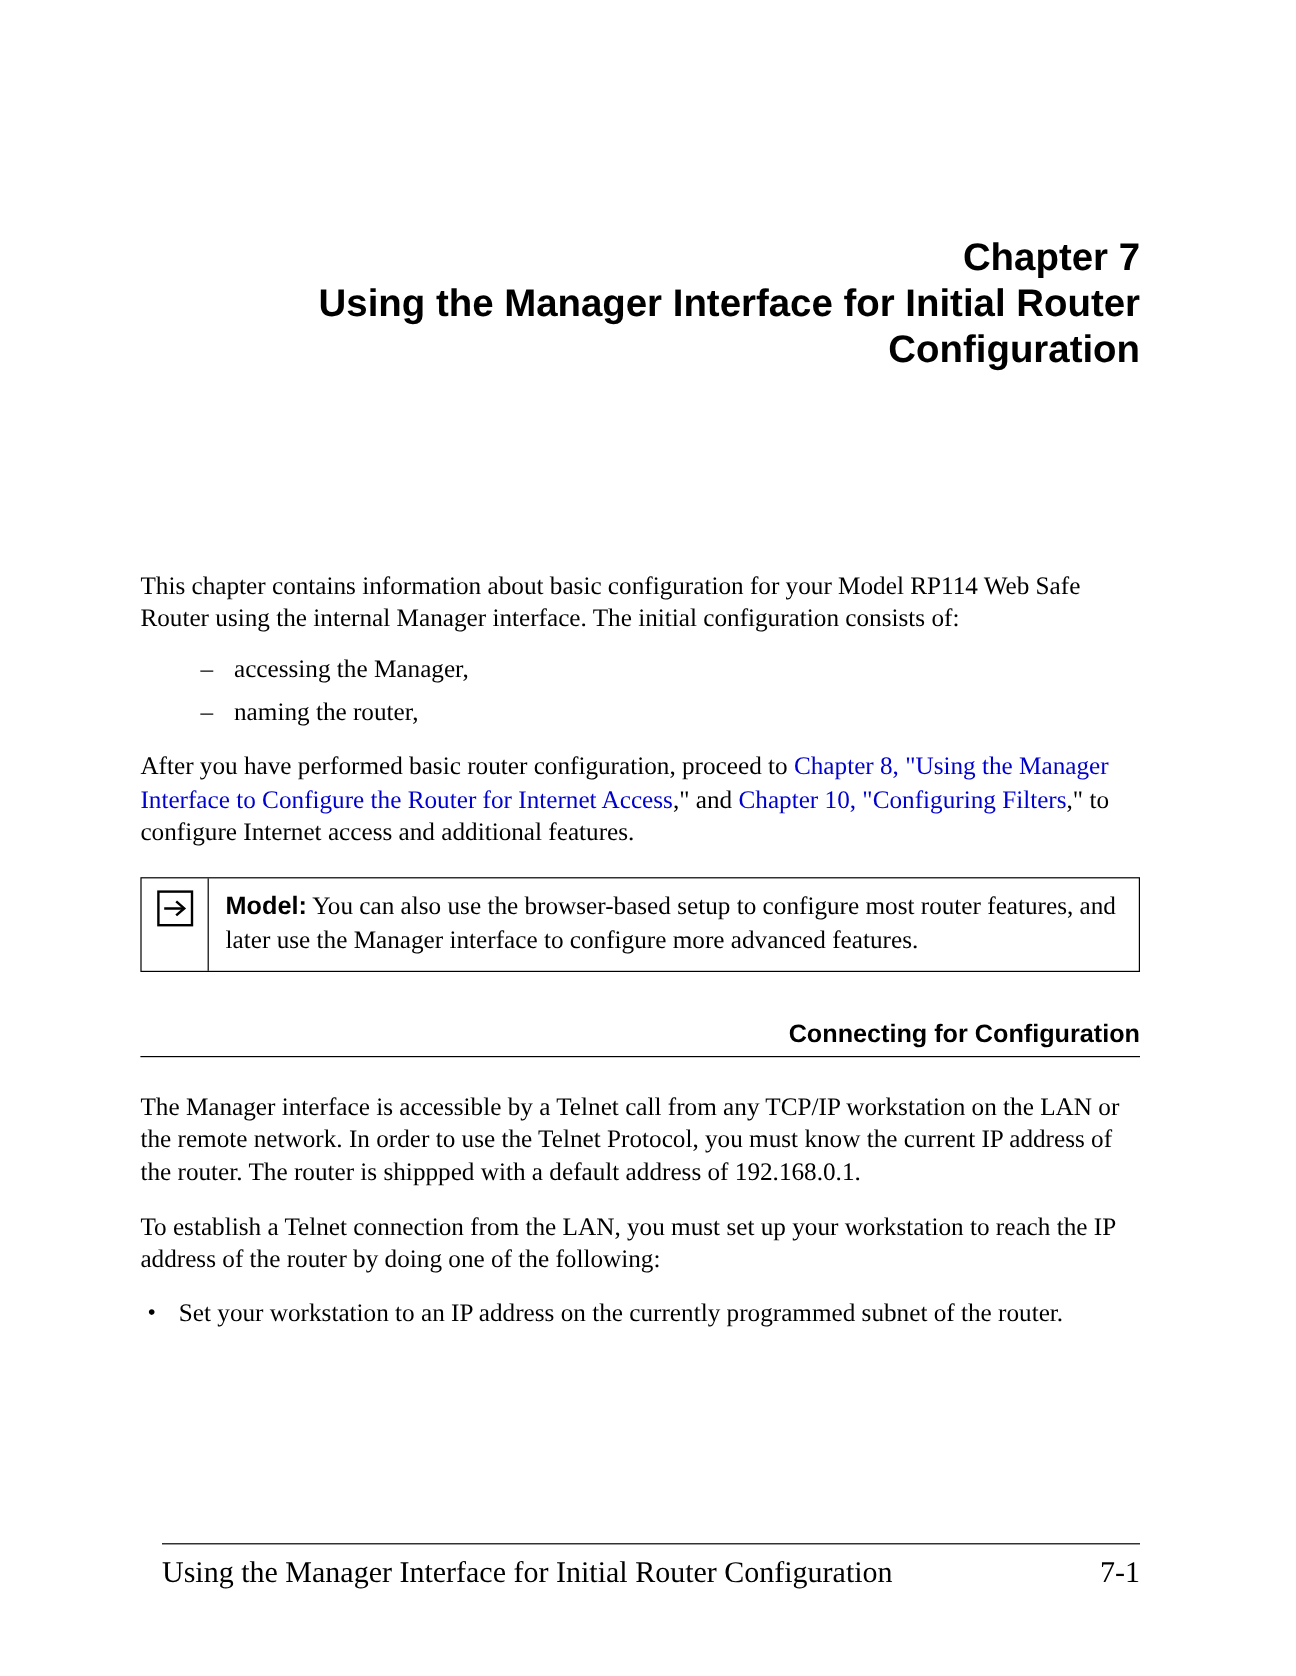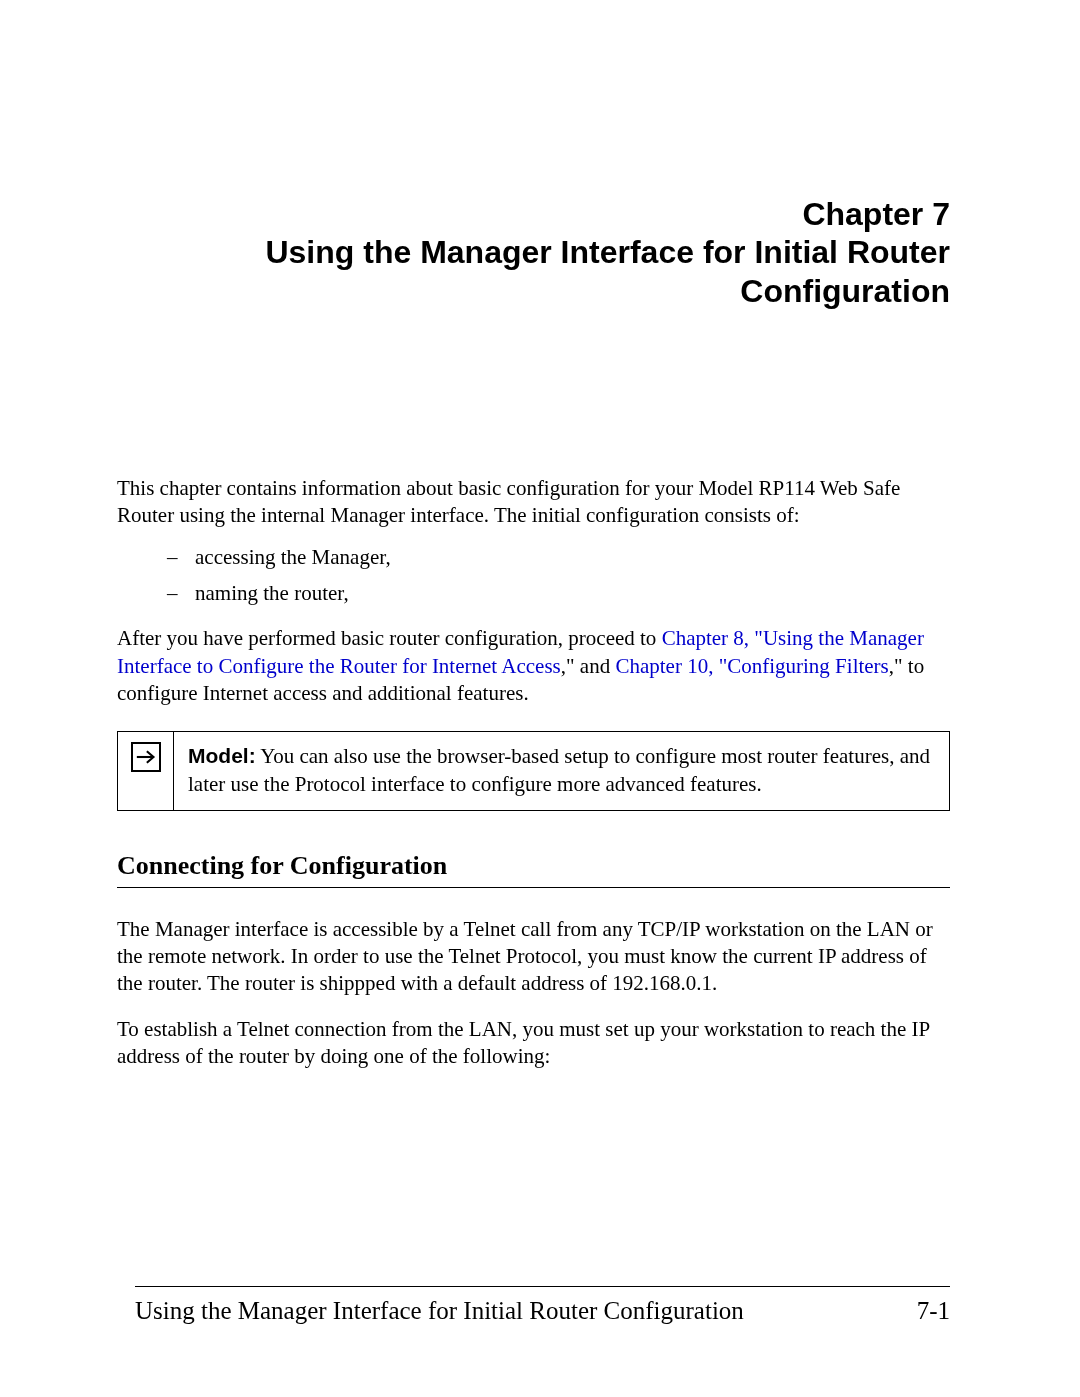--- a/index.html
+++ b/index.html
@@ -86,26 +86,27 @@
       flex: 1;
       padding: 10px 14px 12px 14px;
       font-size: 21px;
       line-height: 1.3;
     }
     .note-label {
       font-family: Arial, Helvetica, sans-serif;
       font-weight: bold;
     }
     .section-heading {
-      font-family: Liberation Serif, serif;
+      font-family: Liberation Sans, sans-serif;
       font-weight: bold;
-      font-size: 26px;
+      font-size: 21px;
       padding-bottom: 6px;
       border-bottom: 1.5px solid #000000;
       margin-bottom: 28px;
+      text-align: right;
     }
     .body-para {
       font-size: 21px;
       line-height: 1.3;
       margin-bottom: 18px;
     }
     .bullet-list {
       list-style: none;
       margin-bottom: 20px;
     }
@@ -163,30 +164,33 @@
   <div class="note-box">
     <div class="note-icon-cell">
       <div class="note-icon">
         <svg viewBox="0 0 24 16">
           <line x1="1" y1="8" x2="20" y2="8" stroke="#000" stroke-width="2.5"></line>
           <polyline points="13,1 21,8 13,15" fill="none" stroke="#000" stroke-width="2.5"></polyline>
         </svg>
       </div>
     </div>
     <div class="note-text-cell">
-      <span class="note-label">Model:</span><span> You can also use the browser-based setup to configure most router features, and later use the Protocol interface to configure more advanced features.</span>
+      <span class="note-label">Model:</span><span> You can also use the browser-based setup to configure most router features, and later use the Manager interface to configure more advanced features.</span>
     </div>
   </div>
 
   <h2 class="section-heading">Connecting for Configuration</h2>
 
   <p class="body-para">The Manager interface is accessible by a Telnet call from any TCP/IP workstation on the LAN or the remote network. In order to use the Telnet Protocol, you must know the current IP address of the router. The router is shippped with a default address of 192.168.0.1.</p>
 
   <p class="body-para">To establish a Telnet connection from the LAN, you must set up your workstation to reach the IP address of the router by doing one of the following:</p>
 
+  <ul class="bullet-list">
+    <li>Set your workstation to an IP address on the currently programmed subnet of the router.</li>
+  </ul>
 
 </div>
 
 <div class="footer">
   <div class="footer-rule"></div>
   <div class="footer-row">
     <span>Using the Manager Interface for Initial Router Configuration</span>
     <span>7-1</span>
   </div>
 </div>

